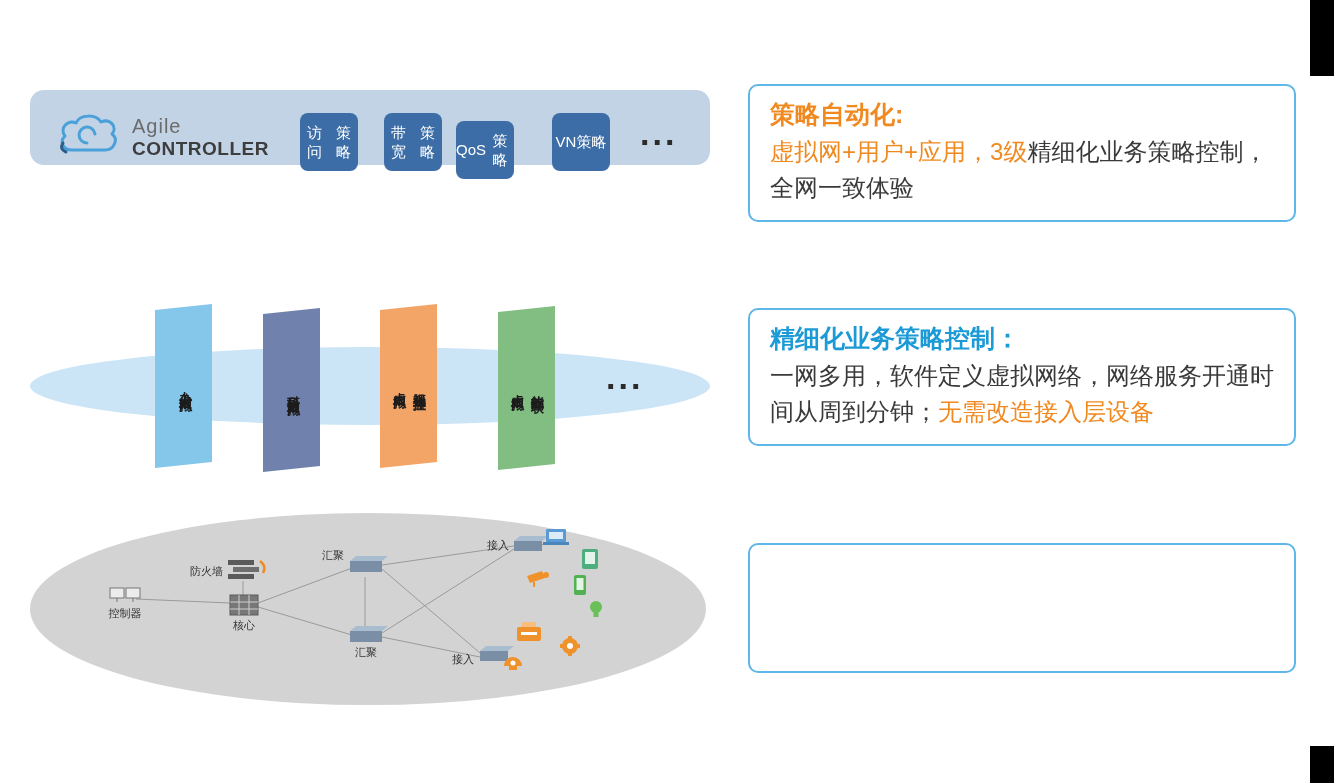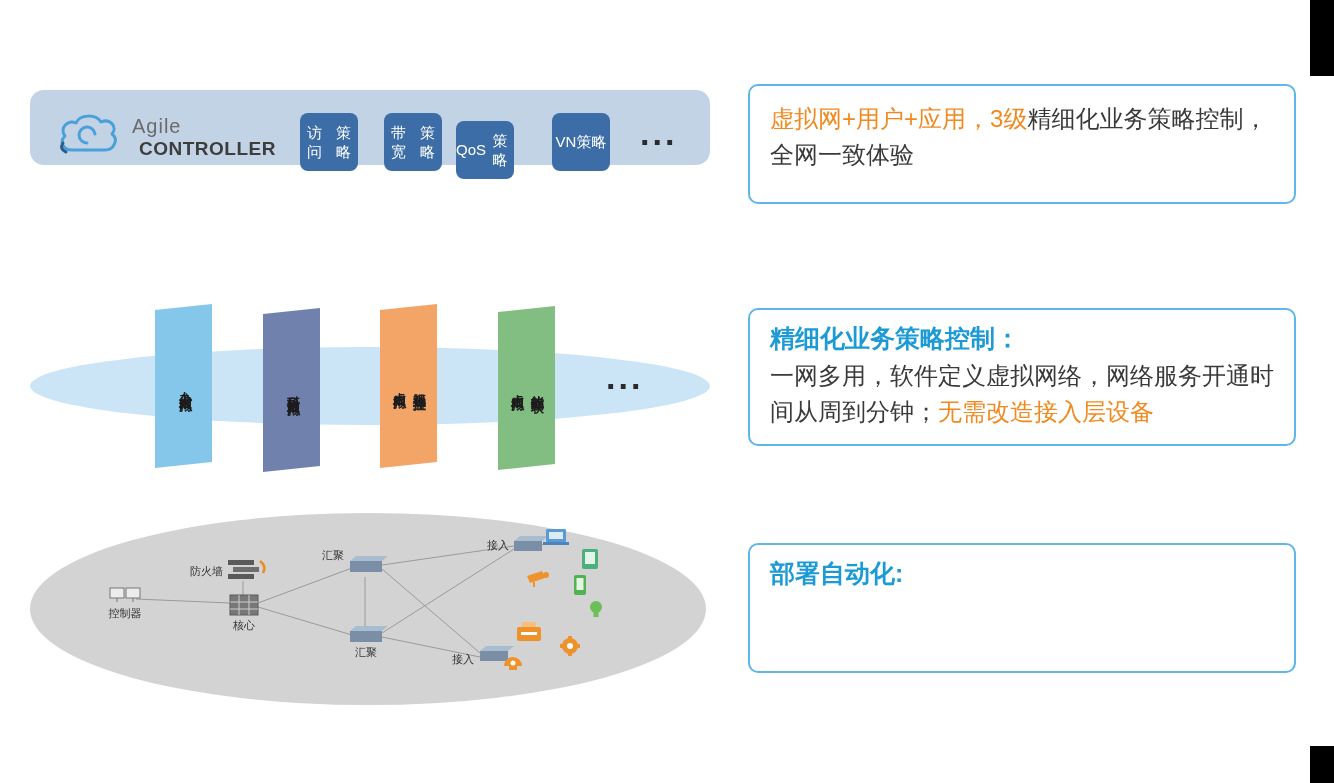--- a/index.html
+++ b/index.html
@@ -15,21 +15,21 @@
   .edge-bar.top { top:0; height:76px; }
   .edge-bar.bottom { bottom:0; height:37px; }
 
   
   .banner {
     position:absolute; left:30px; top:90px; width:680px; height:75px;
     background:#C3D3E6; border-radius:14px;
   }
   .logo { position:absolute; left:26px; top:22px; display:flex; align-items:center; gap:12px; }
   .logo-text .l1 { font-size:20px; color:#6b6b6b; letter-spacing:1px; }
-  .logo-text .l2 { font-size:19px; font-weight:bold; color:#3d3d3d; letter-spacing:0.5px;margin-left:7px; }
+  .logo-text .l2 { font-size:19px; font-weight:bold; color:#3d3d3d; letter-spacing:0.5px; }
   .policy-tile {
     position:absolute; top:23px; width:58px; height:58px;
     background:#3C6DA6; border-radius:8px; color:#fff;
     display:flex; flex-direction:row; align-items:center; justify-content:center;
     font-size:15px; line-height:1.3; text-align:center;
   }
   .pt1 { left:270px; } .pt2 { left:354px; } .pt3 { left:426px;margin-top:8px; } .pt4 { left:522px; }
   .banner-ellipsis {
     position:absolute; left:610px; top:26px; font-size:34px; font-weight:bold;
     color:#2b2b2b; letter-spacing:3px; line-height:1;
@@ -253,27 +253,27 @@
     </g>
     <g>
       <path d="M474 153 a9 9 0 0 1 18 0 z" fill="#F0922B"></path>
       <rect x="479" y="153" width="8" height="4" fill="#F0922B"></rect>
       <circle cx="483" cy="150" r="2.5" fill="#ffffff"></circle>
     </g>
   </svg>
 </div>
 
 <div class="callout c1">
+  <div class="callout-title title-orange">策略自动化:</div>
   <div class="callout-body">
     <span class="seg orange">虚拟网+用户+应用，3级</span><span class="seg dark">精细化业务策略控制，全网一致体验</span>
   </div>
 </div>
 
 <div class="callout c2">
   <div class="callout-title title-blue">精细化业务策略控制：</div>
   <div class="callout-body">
     <span class="seg dark">一网多用，软件定义虚拟网络，网络服务开通时间从周到分钟；</span><span class="seg orange">无需改造接入层设备</span>
   </div>
 </div>
 
 <div class="callout c3">
-  <div class="callout-title title-blue">部署自动化:</div>
 </div>
 
 </body></html>

